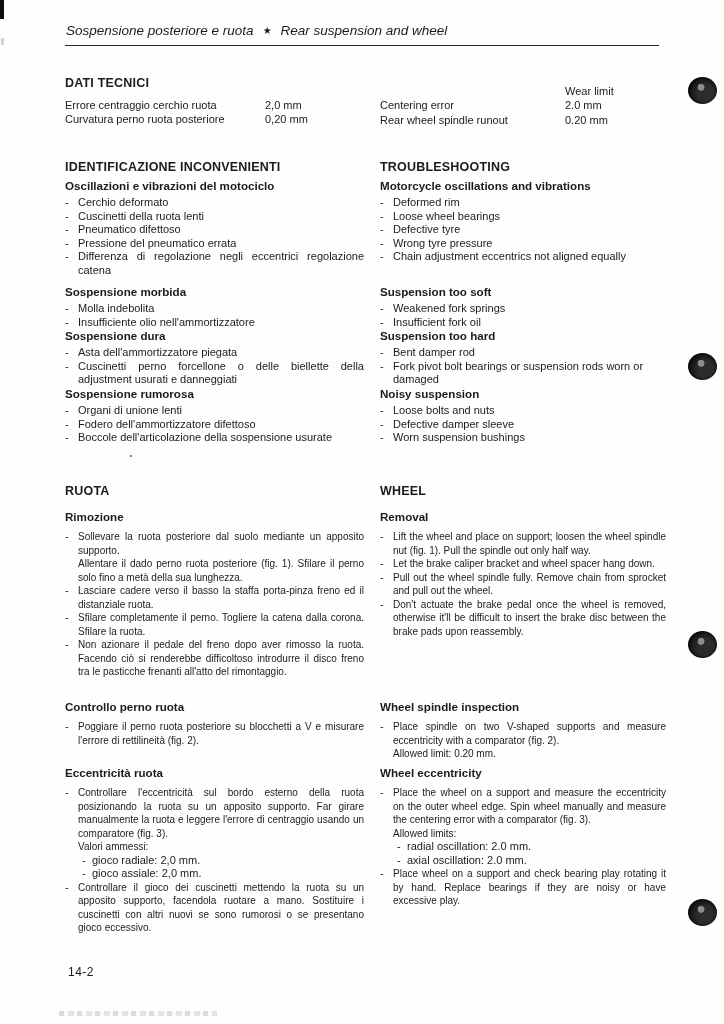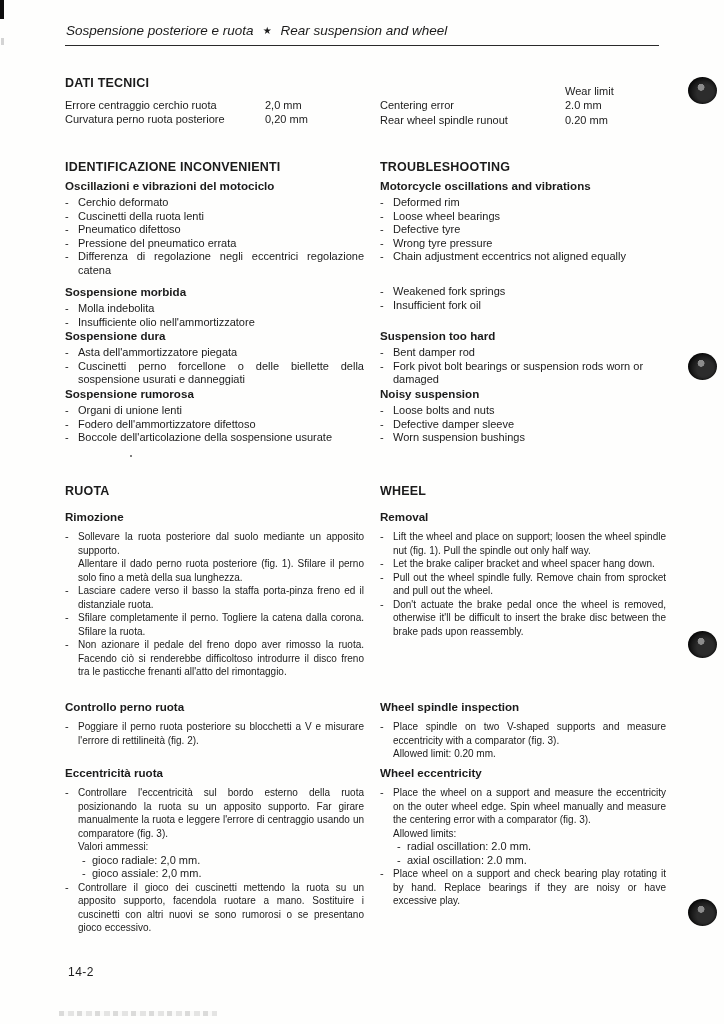--- a/index.html
+++ b/index.html
@@ -125,21 +125,21 @@
           </div>
         </div>
         <div class="group g2">
           <div class="g-head">Sospensione dura</div>
           <div class="li">
             <span class="dash">-</span>
             <span class="li-text">Asta dell'ammortizzatore piegata</span>
           </div>
           <div class="li">
             <span class="dash">-</span>
-            <span class="li-text">Cuscinetti perno forcellone o delle biellette della sospensione usurati e danneggiati</span>
+            <span class="li-text">Cuscinetti perno forcellone o delle biellette della adjustment usurati e danneggiati</span>
           </div>
         </div>
         <div class="group g3">
           <div class="g-head">Sospensione rumorosa</div>
           <div class="li">
             <span class="dash">-</span>
             <span class="li-text">Organi di unione lenti</span>
           </div>
           <div class="li">
             <span class="dash">-</span>
@@ -243,20 +243,21 @@
           <div class="li">
             <span class="dash">-</span>
             <span class="li-text">Wrong tyre pressure</span>
           </div>
           <div class="li">
             <span class="dash">-</span>
             <span class="li-text">Chain adjustment eccentrics not aligned equally</span>
           </div>
         </div>
         <div class="group g1">
+          <div class="g-head">Suspension too soft</div>
           <div class="li">
             <span class="dash">-</span>
             <span class="li-text">Weakened fork springs</span>
           </div>
           <div class="li">
             <span class="dash">-</span>
             <span class="li-text">Insufficient fork oil</span>
           </div>
         </div>
         <div class="group g2">
@@ -312,21 +313,21 @@
           <div class="li-body">
             <div class="jp">Don't actuate the brake pedal once the wheel is removed, otherwise it'll be difficult to insert the brake disc between the brake pads upon reassembly.</div>
           </div>
         </div>
       </div>
       <div class="sec wsec ws1">
         <div class="g-head">Wheel spindle inspection</div>
         <div class="li">
           <span class="dash">-</span>
           <div class="li-body">
-            <div class="jp">Place spindle on two V-shaped supports and measure eccentricity with a comparator (fig. 3).</div>
+            <div class="jp">Place spindle on two V-shaped supports and measure eccentricity with a comparator (fig. 2).</div>
             <div class="jp">Allowed limit: 0.20 mm.</div>
           </div>
         </div>
       </div>
       <div class="sec wsec ws2">
         <div class="g-head">Wheel eccentricity</div>
         <div class="li">
           <span class="dash">-</span>
           <div class="li-body">
             <div class="jp">Place the wheel on a support and measure the eccentricity on the outer wheel edge. Spin wheel manually and measure the centering error with a comparator (fig. 3).</div>

